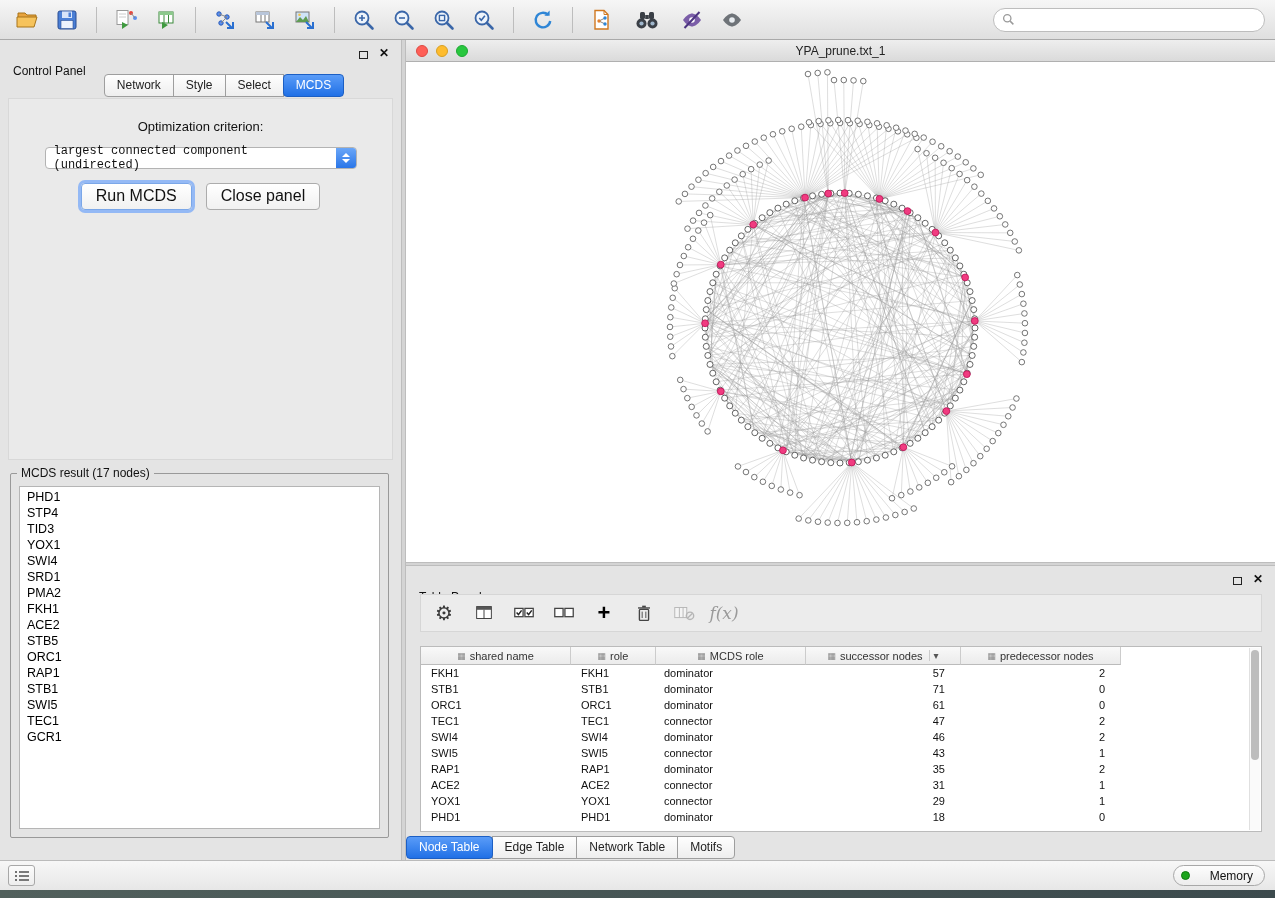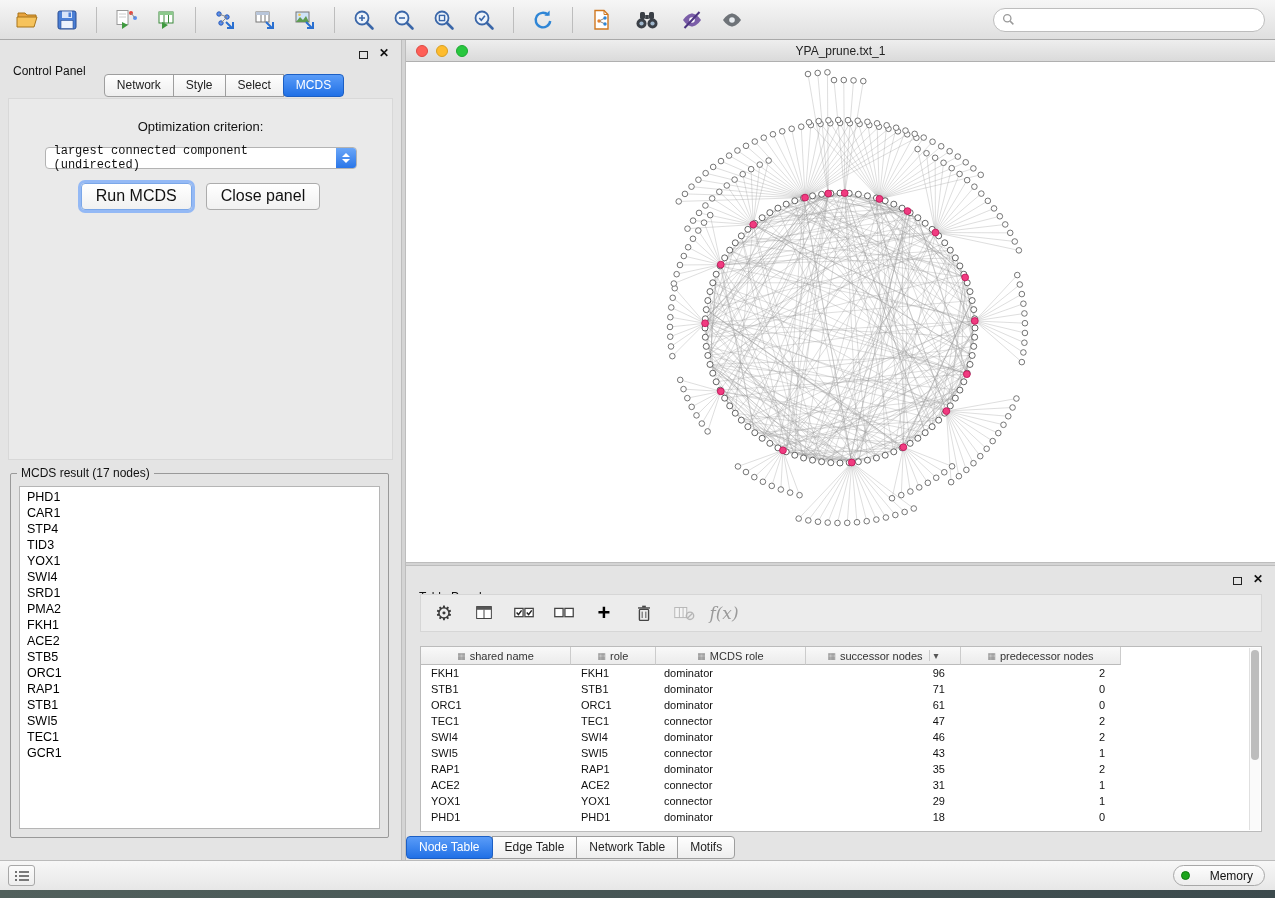--- a/index.html
+++ b/index.html
@@ -281,21 +281,20 @@
       <div class="btn-row">
         <button class="btn focused">Run MCDS</button>
         <button class="btn">Close panel</button>
       </div>
     </div>
 
     <fieldset class="mcds-result">
       <legend>MCDS result (17 nodes)</legend>
       <div class="result-list" id="mcds-list">
           <div class="result-item">PHD1</div>
-          <div class="result-item">CAR1</div>
           <div class="result-item">STP4</div>
           <div class="result-item">TID3</div>
           <div class="result-item">YOX1</div>
           <div class="result-item">SWI4</div>
           <div class="result-item">SRD1</div>
           <div class="result-item">PMA2</div>
           <div class="result-item">FKH1</div>
           <div class="result-item">ACE2</div>
           <div class="result-item">STB5</div>
           <div class="result-item">ORC1</div>
@@ -1154,21 +1153,21 @@
             <span class="grid-ic">▦</span>
             <span>predecessor nodes</span>
           </div>
           <div class="th"></div>
         </div>
       <div class="tbody" id="tbody">
           <div class="tr">
             <div class="td name">FKH1</div>
             <div class="td name">FKH1</div>
             <div class="td role">dominator</div>
-            <div class="td num">96</div>
+            <div class="td num">57</div>
             <div class="td num">2</div>
             <div class="td"></div>
           </div>
           <div class="tr">
             <div class="td name">STB1</div>
             <div class="td name">STB1</div>
             <div class="td role">dominator</div>
             <div class="td num">71</div>
             <div class="td num">0</div>
             <div class="td"></div>

